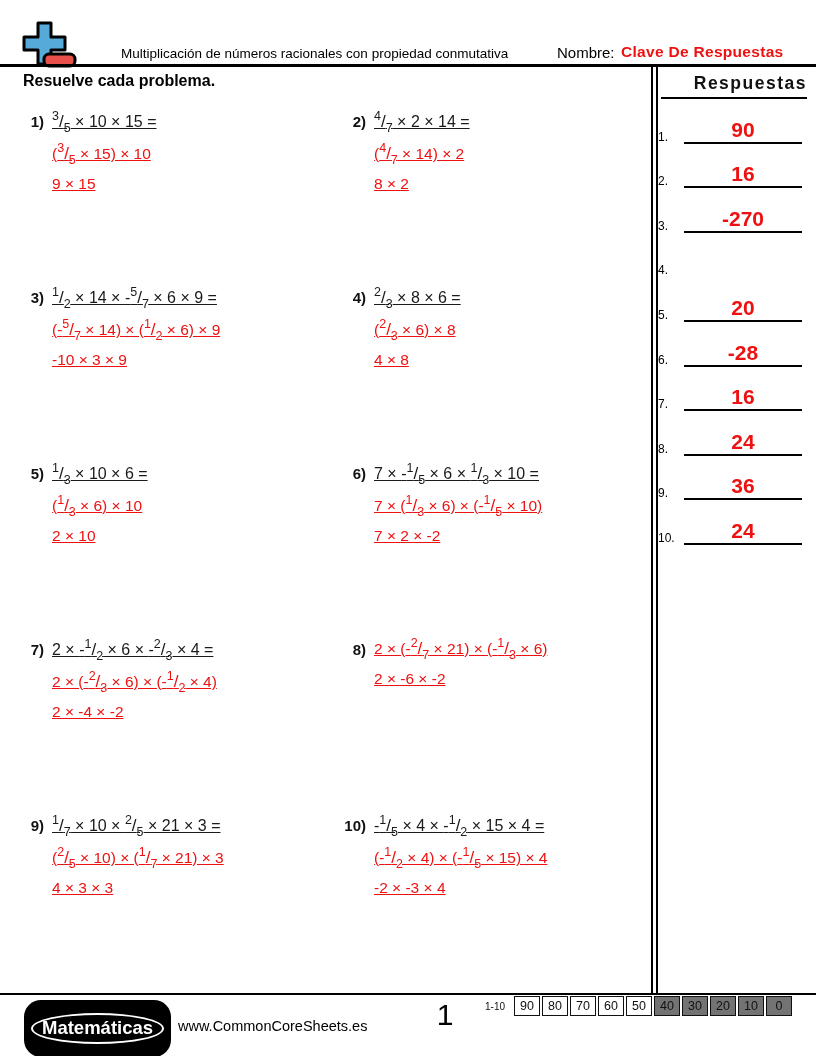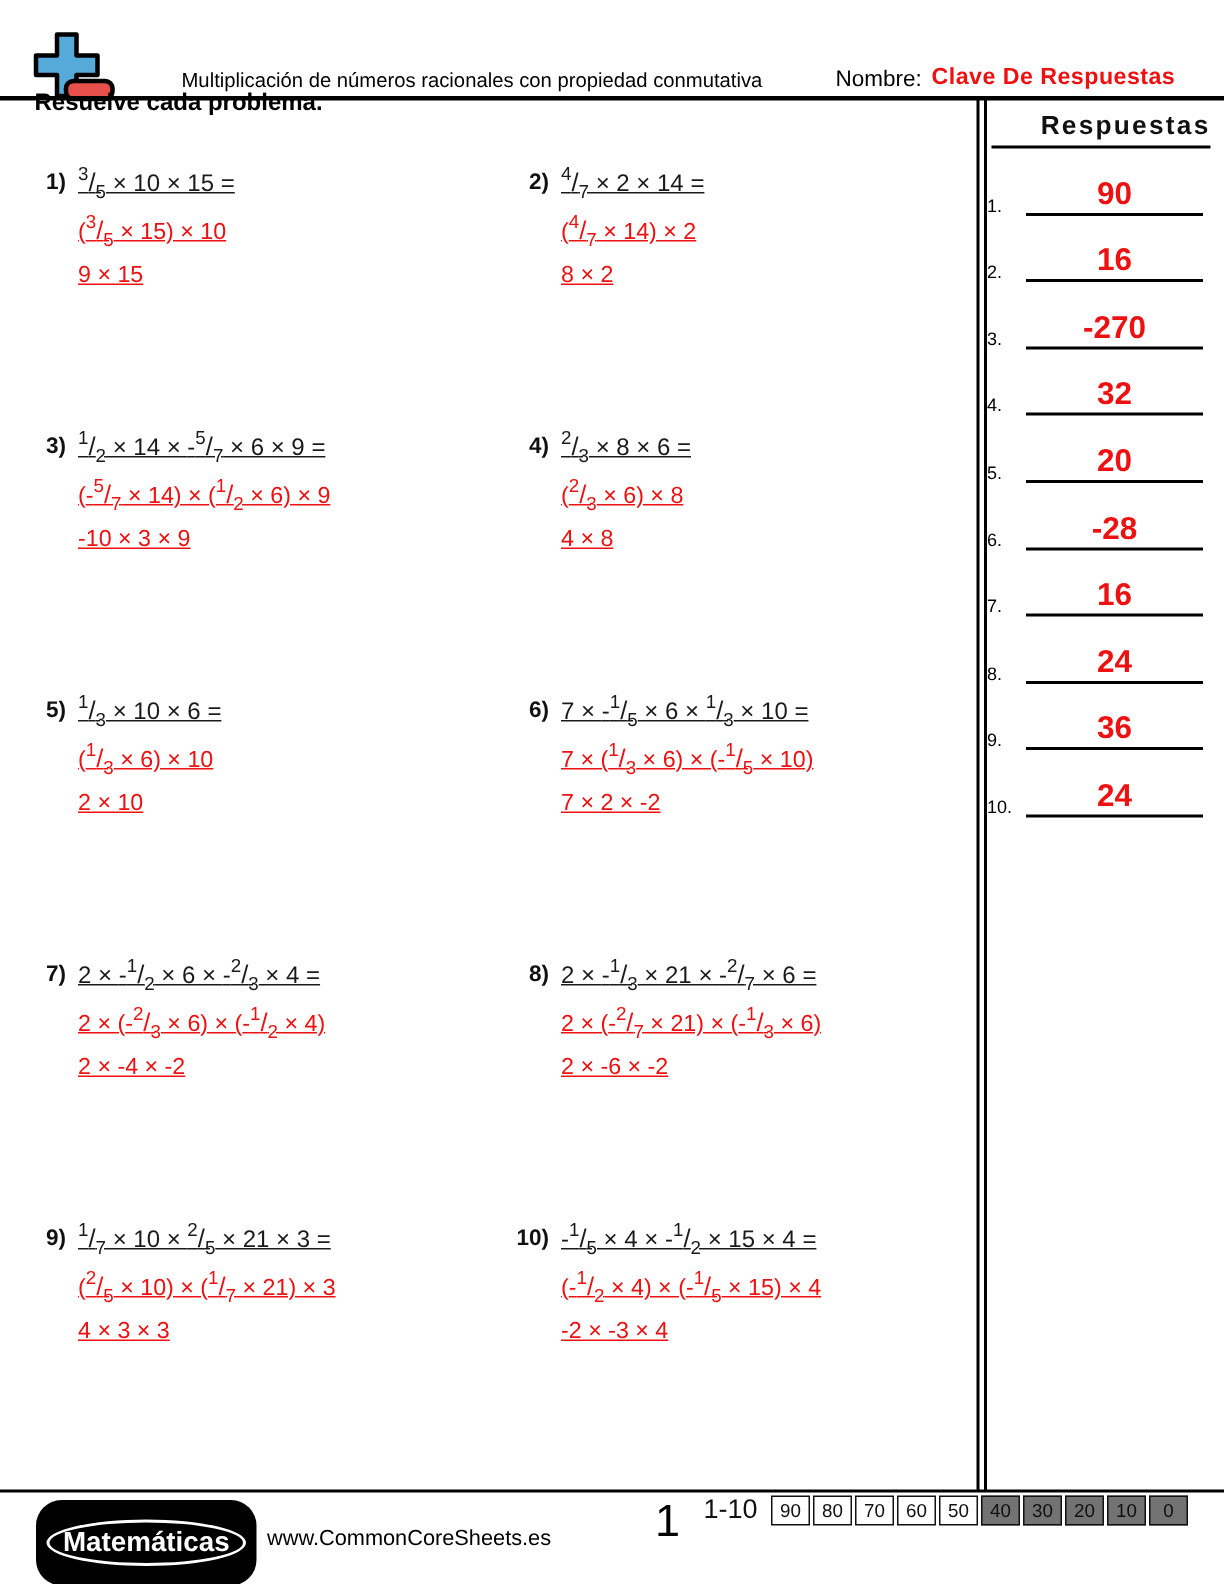--- a/index.html
+++ b/index.html
@@ -5,21 +5,21 @@
   html,body{margin:0;padding:0;background:#fff;}
   .page{position:relative;width:816px;height:1056px;background:#ffffff;
         font-family:"Liberation Sans",sans-serif;color:#111;overflow:hidden;}
 
   
   .logo{position:absolute;left:14px;top:18px;width:66px;height:52px;}
   .ws-title{position:absolute;left:121px;top:46px;font-size:13.5px;color:#000;}
   .name-label{position:absolute;left:557px;top:44px;font-size:15px;color:#000;}
   .name-value{position:absolute;left:621px;top:43px;font-size:15.5px;font-weight:bold;color:#ee1111;letter-spacing:.3px;}
   .header-rule{position:absolute;left:0;top:64px;width:816px;height:3px;background:#000;}
-  .instruction{position:absolute;left:23px;top:60px;font-size:16px;font-weight:bold;color:#000;}
+  .instruction{position:absolute;left:23px;top:72px;font-size:16px;font-weight:bold;color:#000;}
 
   
   .problems-grid{position:absolute;left:16px;top:101px;width:634px;
                  display:grid;grid-template-columns:322px 312px;grid-auto-rows:176px;}
   .problem{display:flex;align-items:flex-start;padding-top:5px;}
   .pnum{width:28px;text-align:right;margin-right:8px;font-size:15px;font-weight:bold;
         line-height:31px;flex:0 0 auto;}
   .pbody{flex:1;}
   .pline{white-space:nowrap;text-decoration:underline;}
   .question{font-size:16px;line-height:31px;color:#1a1a1a;}
@@ -47,21 +47,21 @@
   
   .footer-rule{position:absolute;left:0;top:993px;width:816px;height:2px;background:#000;}
   .brand{position:absolute;left:24px;top:1000px;background:#000;border-radius:17px;
          padding:13px 7px;display:inline-block;}
   .brand-inner{display:inline-block;color:#fff;font-weight:bold;font-size:18.5px;
                border:2px solid #fff;border-radius:50%;padding:2px 9px 3px 9px;}
   .site{position:absolute;left:178px;top:1018px;font-size:14.5px;color:#000;}
   .page-num{position:absolute;left:400px;top:998px;width:90px;text-align:center;
             font-size:30px;color:#000;}
   .score-strip{position:absolute;right:24px;top:996px;display:flex;align-items:center;}
-  .score-label{font-size:18px;margin-right:7px;}
+  .score-label{font-size:10px;margin-right:7px;}
   .score-cell{width:24px;height:18px;border:1px solid #111;margin-left:2px;
               display:flex;align-items:center;justify-content:center;
               font-size:12.5px;background:#fff;}
   .score-cell.shaded{background:#737373;}
 </style>
 </head>
 <body>
 
 <div class="page">
 
@@ -137,21 +137,20 @@
     <div class="pbody">
       <div class="pline question">2 × <span class="fr">-<span class="fnum">1</span><span class="fsl">/</span><span class="fden">2</span></span> × 6 × <span class="fr">-<span class="fnum">2</span><span class="fsl">/</span><span class="fden">3</span></span> × 4 =</div>
       <div class="pline work">2 × (<span class="fr">-<span class="fnum">2</span><span class="fsl">/</span><span class="fden">3</span></span> × 6) × (<span class="fr">-<span class="fnum">1</span><span class="fsl">/</span><span class="fden">2</span></span> × 4)</div>
       <div class="pline work2">2 × -4 × -2</div>
     </div>
   </div>
 
   <div class="problem">
     <span class="pnum">8)</span>
     <div class="pbody">
-      <div class="pline question">2 × <span class="fr">-<span class="fnum">1</span><span class="fsl">/</span><span class="fden">3</span></span> × 21 × <span class="fr">-<span class="fnum">2</span><span class="fsl">/</span><span class="fden">7</span></span> × 6 =</div>
       <div class="pline work">2 × (<span class="fr">-<span class="fnum">2</span><span class="fsl">/</span><span class="fden">7</span></span> × 21) × (<span class="fr">-<span class="fnum">1</span><span class="fsl">/</span><span class="fden">3</span></span> × 6)</div>
       <div class="pline work2">2 × -6 × -2</div>
     </div>
   </div>
 
   <div class="problem">
     <span class="pnum">9)</span>
     <div class="pbody">
       <div class="pline question"><span class="fr"><span class="fnum">1</span><span class="fsl">/</span><span class="fden">7</span></span> × 10 × <span class="fr"><span class="fnum">2</span><span class="fsl">/</span><span class="fden">5</span></span> × 21 × 3 =</div>
       <div class="pline work">(<span class="fr"><span class="fnum">2</span><span class="fsl">/</span><span class="fden">5</span></span> × 10) × (<span class="fr"><span class="fnum">1</span><span class="fsl">/</span><span class="fden">7</span></span> × 21) × 3</div>
@@ -188,23 +187,20 @@
 
   <div class="answer-row">
     <span class="anum">3.</span>
     <div class="aline">
       <span class="aval">-270</span>
     </div>
   </div>
 
   <div class="answer-row">
     <span class="anum">4.</span>
-    <div class="aline">
-      <span class="aval">32</span>
-    </div>
   </div>
 
   <div class="answer-row">
     <span class="anum">5.</span>
     <div class="aline">
       <span class="aval">20</span>
     </div>
   </div>
 
   <div class="answer-row">

